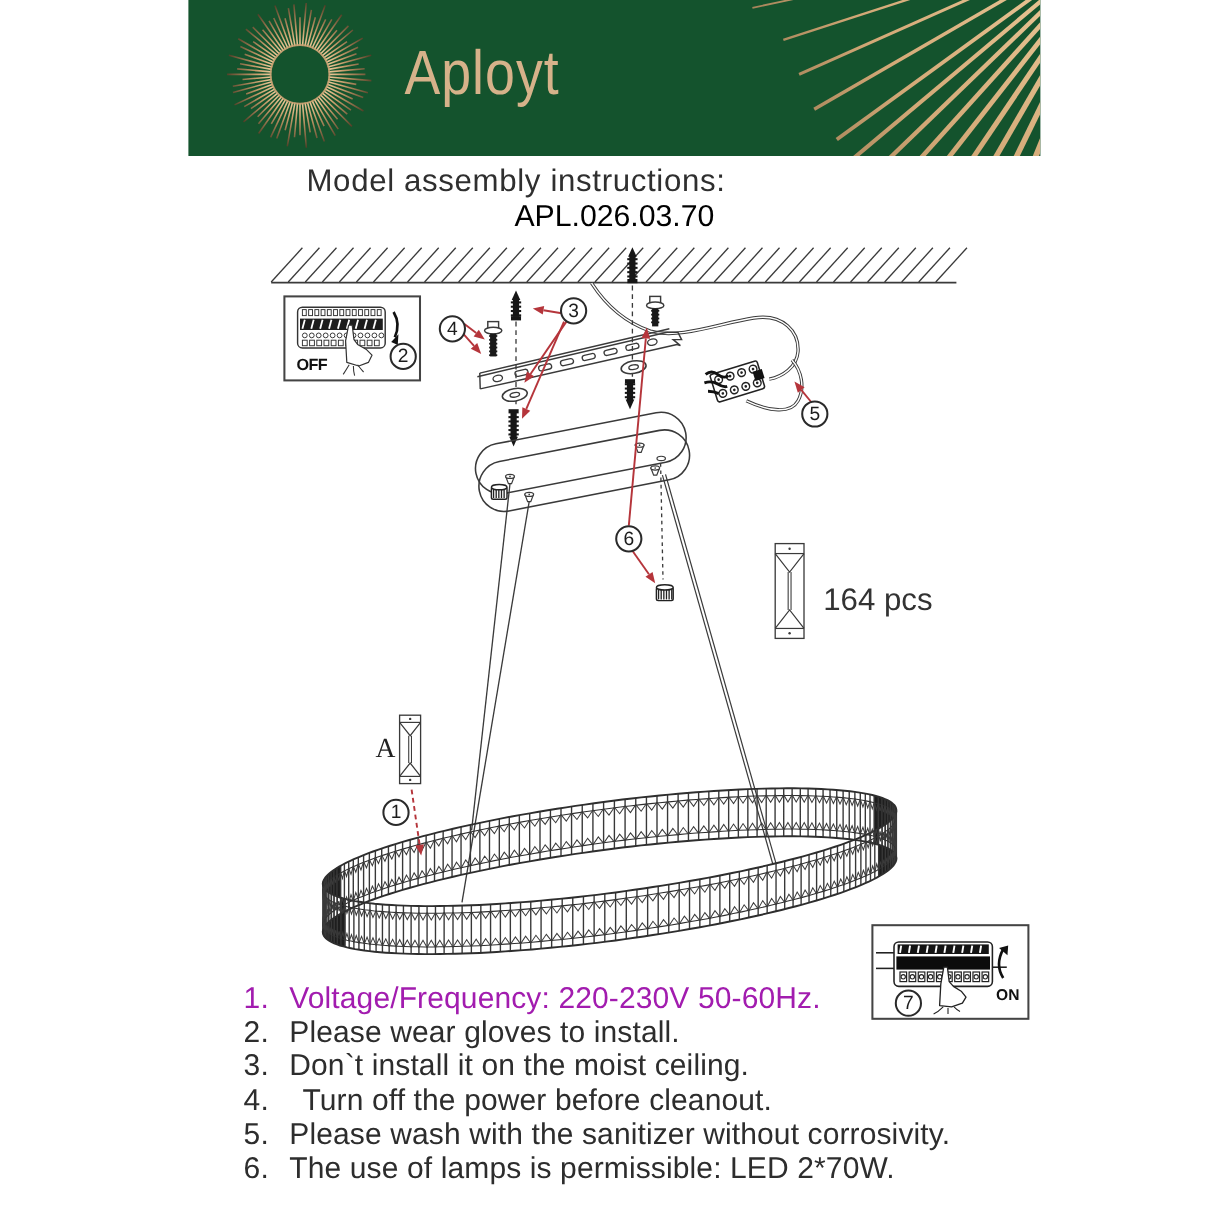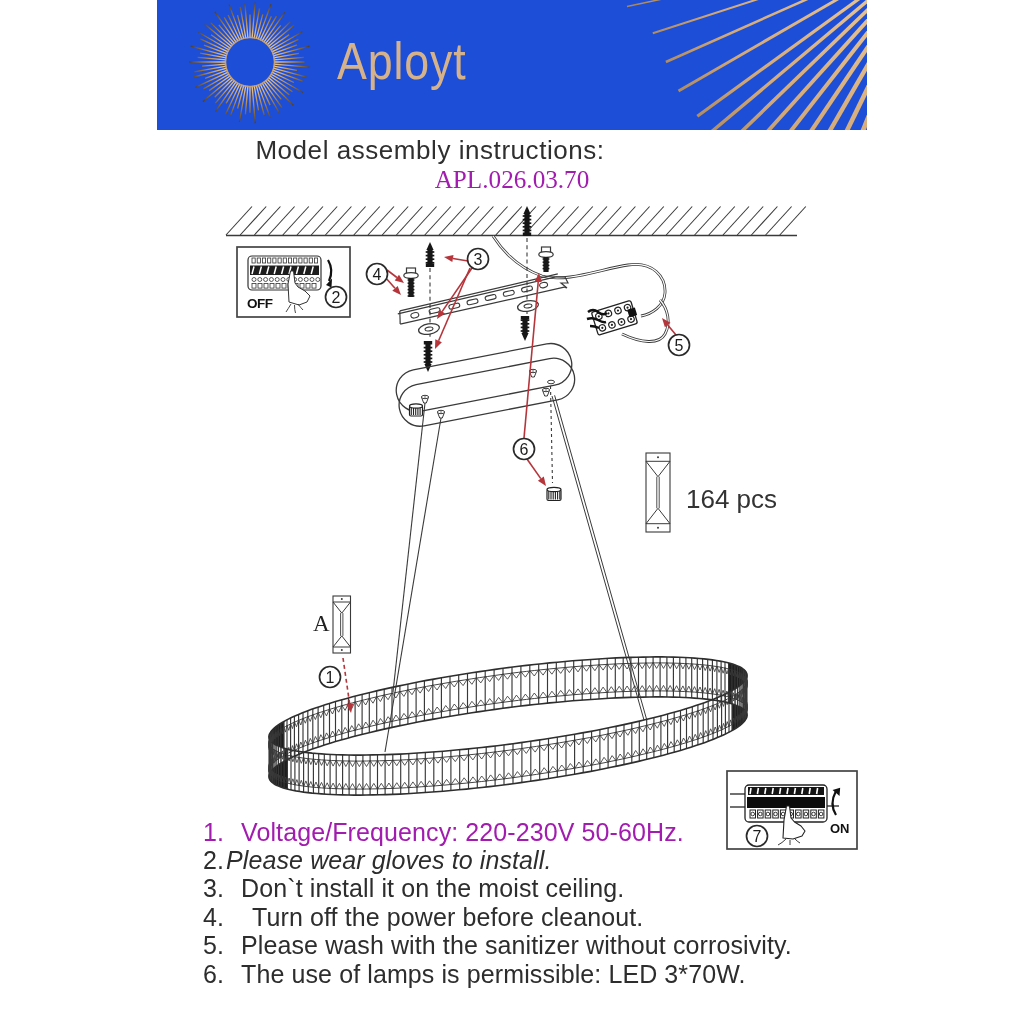--- a/index.html
+++ b/index.html
@@ -1,18 +1,18 @@
 <!DOCTYPE html>
 <html><head><meta charset="utf-8">
 <style>
 html,body{margin:0;padding:0;background:#fff;}
 body{width:1024px;height:1024px;position:relative;font-family:'Liberation Sans',sans-serif;overflow:hidden;}
 </style></head>
 <body>
-<div style="position:absolute;left:157px;top:0;width:710px;height:130px;background:#1d4ed8;overflow:hidden;">
+<div style="position:absolute;left:157px;top:0;width:710px;height:130px;background:#14532d;overflow:hidden;">
 <svg width="710" height="130" viewBox="0 0 710 130" style="position:absolute;left:0;top:0">
 <defs>
 <radialGradient id="sg" gradientUnits="userSpaceOnUse" cx="93" cy="62" r="66">
 <stop offset="0.33" stop-color="#f2d3a2"></stop>
           <stop offset="0.55" stop-color="#c9a06e"></stop>
           <stop offset="0.85" stop-color="#6e5638"></stop>
           <stop offset="1" stop-color="#332817"></stop>
 </radialGradient>
 <radialGradient id="cg" gradientUnits="userSpaceOnUse" cx="783" cy="-60" r="470">
 <stop offset="0.12" stop-color="#ecc998"></stop>
@@ -35,21 +35,21 @@
       <line x1="783" y1="-60" x2="525.8" y2="321.4" stroke="url(#cg)" stroke-width="4.2"></line>
       <line x1="783" y1="-60" x2="553" y2="338.4" stroke="url(#cg)" stroke-width="4.4"></line>
       <line x1="783" y1="-60" x2="581.3" y2="353.4" stroke="url(#cg)" stroke-width="4.6"></line>
       <line x1="783" y1="-60" x2="610.7" y2="366.5" stroke="url(#cg)" stroke-width="4.8"></line>
       <line x1="783" y1="-60" x2="631" y2="374.1" stroke="url(#cg)" stroke-width="5.0"></line>
 
 </svg>
 <div style="position:absolute;left:180px;top:31px;width:300px;font-family:'Liberation Sans',sans-serif;font-size:52px;color:#d6b28a;letter-spacing:1px;transform:scaleX(0.86);transform-origin:0 0;">Aployt</div>
 </div>
 <div style="position:absolute;left:0;top:135px;width:860px;text-align:center;font-size:26px;letter-spacing:0.55px;color:#2f2f2f;">Model assembly instructions:</div>
-<div style="position:absolute;left:0;top:166px;width:1024px;text-align:center;font-size:25.2px;color:#a21caf;font-family:Liberation Serif, serif;">APL.026.03.70</div>
+<div style="position:absolute;left:0;top:166px;width:1024px;text-align:center;font-size:25.2px;color:#000000;">APL.026.03.70</div>
 <svg width="1024" height="1024" viewBox="0 0 1024 1024" style="position:absolute;left:0;top:0">
     <line x1="226" y1="235.5" x2="797" y2="235.5" stroke="#3a3a3a" stroke-width="1.5" stroke-linecap="butt"></line>
     <line x1="226" y1="235" x2="252" y2="206.5" stroke="#3a3a3a" stroke-width="1.1" stroke-linecap="butt"></line>
     <line x1="240.2" y1="235" x2="266.2" y2="206.5" stroke="#3a3a3a" stroke-width="1.1" stroke-linecap="butt"></line>
     <line x1="254.4" y1="235" x2="280.4" y2="206.5" stroke="#3a3a3a" stroke-width="1.1" stroke-linecap="butt"></line>
     <line x1="268.6" y1="235" x2="294.6" y2="206.5" stroke="#3a3a3a" stroke-width="1.1" stroke-linecap="butt"></line>
     <line x1="282.8" y1="235" x2="308.8" y2="206.5" stroke="#3a3a3a" stroke-width="1.1" stroke-linecap="butt"></line>
     <line x1="297" y1="235" x2="323" y2="206.5" stroke="#3a3a3a" stroke-width="1.1" stroke-linecap="butt"></line>
     <line x1="311.2" y1="235" x2="337.2" y2="206.5" stroke="#3a3a3a" stroke-width="1.1" stroke-linecap="butt"></line>
     <line x1="325.4" y1="235" x2="351.4" y2="206.5" stroke="#3a3a3a" stroke-width="1.1" stroke-linecap="butt"></line>
@@ -367,16 +367,16 @@
     <circle cx="821.1" cy="814" r="1.8" fill="none" stroke="#222" stroke-width="0.9"></circle>
     <path d="M783,838 L784,820 L786.5,806 L789.5,806 L791,818 L794.5,822 L801,826 L805,831 L802,836 L793,839 Z" fill="#fff" stroke="#222" stroke-width="1.1" stroke-linejoin="round"></path>
     <path d="M786,839 q-4,4 -8,6 M790,840 q0,4 0,5 M795,839 q3,3 5,4" fill="none" stroke="#222" stroke-width="0.9"></path>
     <path d="M836,815 q-7,-11 0,-24" fill="none" stroke="#111" stroke-width="2.2"></path>
     <path d="M839,787 L832.5,791.5 L841,795 Z" fill="#111" transform="rotate(18 837 791)"></path>
     <text x="830" y="833" font-family="Liberation Sans, sans-serif" font-size="13" font-weight="bold" fill="#111">ON</text>
     <circle cx="757" cy="836" r="10.5" fill="#fff" stroke="#2a2a2a" stroke-width="1.7"></circle>
     <text x="757" y="836.5" text-anchor="middle" dominant-baseline="central" font-family="Liberation Sans, sans-serif" font-size="16" fill="#1c1c1c">7</text>
   </svg>
 <div style="position:absolute;left:203px;top:817.5px;font-size:25px;color:#a21caf;letter-spacing:0.1px;white-space:nowrap;"><span>1.</span><span style="margin-left:17px;">Voltage/Frequency: 220-230V 50-60Hz.</span></div>
-<div style="position:absolute;left:203px;top:845.9px;font-size:25px;color:#2d2d2d;letter-spacing:0.1px;white-space:nowrap;"><span>2.</span><span style="margin-left:2px;font-style:italic;">Please wear gloves to install.</span></div>
+<div style="position:absolute;left:203px;top:845.9px;font-size:25px;color:#2d2d2d;letter-spacing:0.1px;white-space:nowrap;"><span>2.</span><span style="margin-left:17px;">Please wear gloves to install.</span></div>
 <div style="position:absolute;left:203px;top:874.3px;font-size:25px;color:#2d2d2d;letter-spacing:0.1px;white-space:nowrap;"><span>3.</span><span style="margin-left:17px;">Don`t install it on the moist ceiling.</span></div>
 <div style="position:absolute;left:203px;top:902.7px;font-size:25px;color:#2d2d2d;letter-spacing:0.1px;white-space:nowrap;"><span>4.</span><span style="margin-left:28px;">Turn off the power before cleanout.</span></div>
 <div style="position:absolute;left:203px;top:931.1px;font-size:25px;color:#2d2d2d;letter-spacing:0.1px;white-space:nowrap;"><span>5.</span><span style="margin-left:17px;">Please wash with the sanitizer without corrosivity.</span></div>
-<div style="position:absolute;left:203px;top:959.5px;font-size:25px;color:#2d2d2d;letter-spacing:0.1px;white-space:nowrap;"><span>6.</span><span style="margin-left:17px;">The use of lamps is permissible: LED 3*70W.</span></div>
+<div style="position:absolute;left:203px;top:959.5px;font-size:25px;color:#2d2d2d;letter-spacing:0.1px;white-space:nowrap;"><span>6.</span><span style="margin-left:17px;">The use of lamps is permissible: LED 2*70W.</span></div>
 </body></html>

